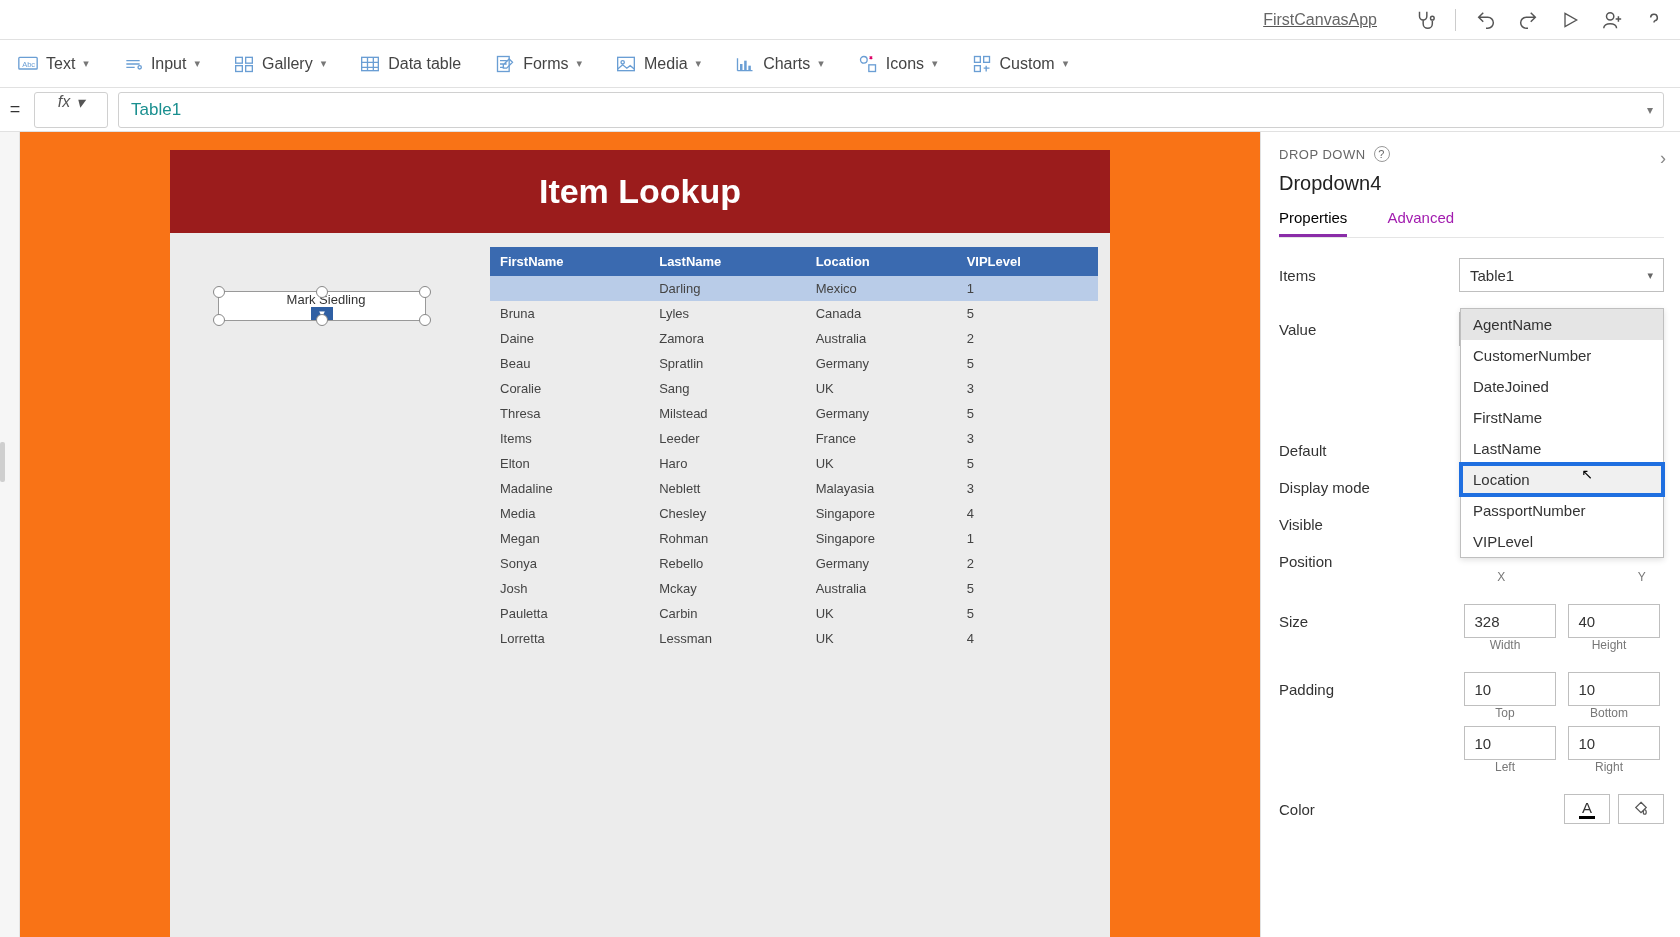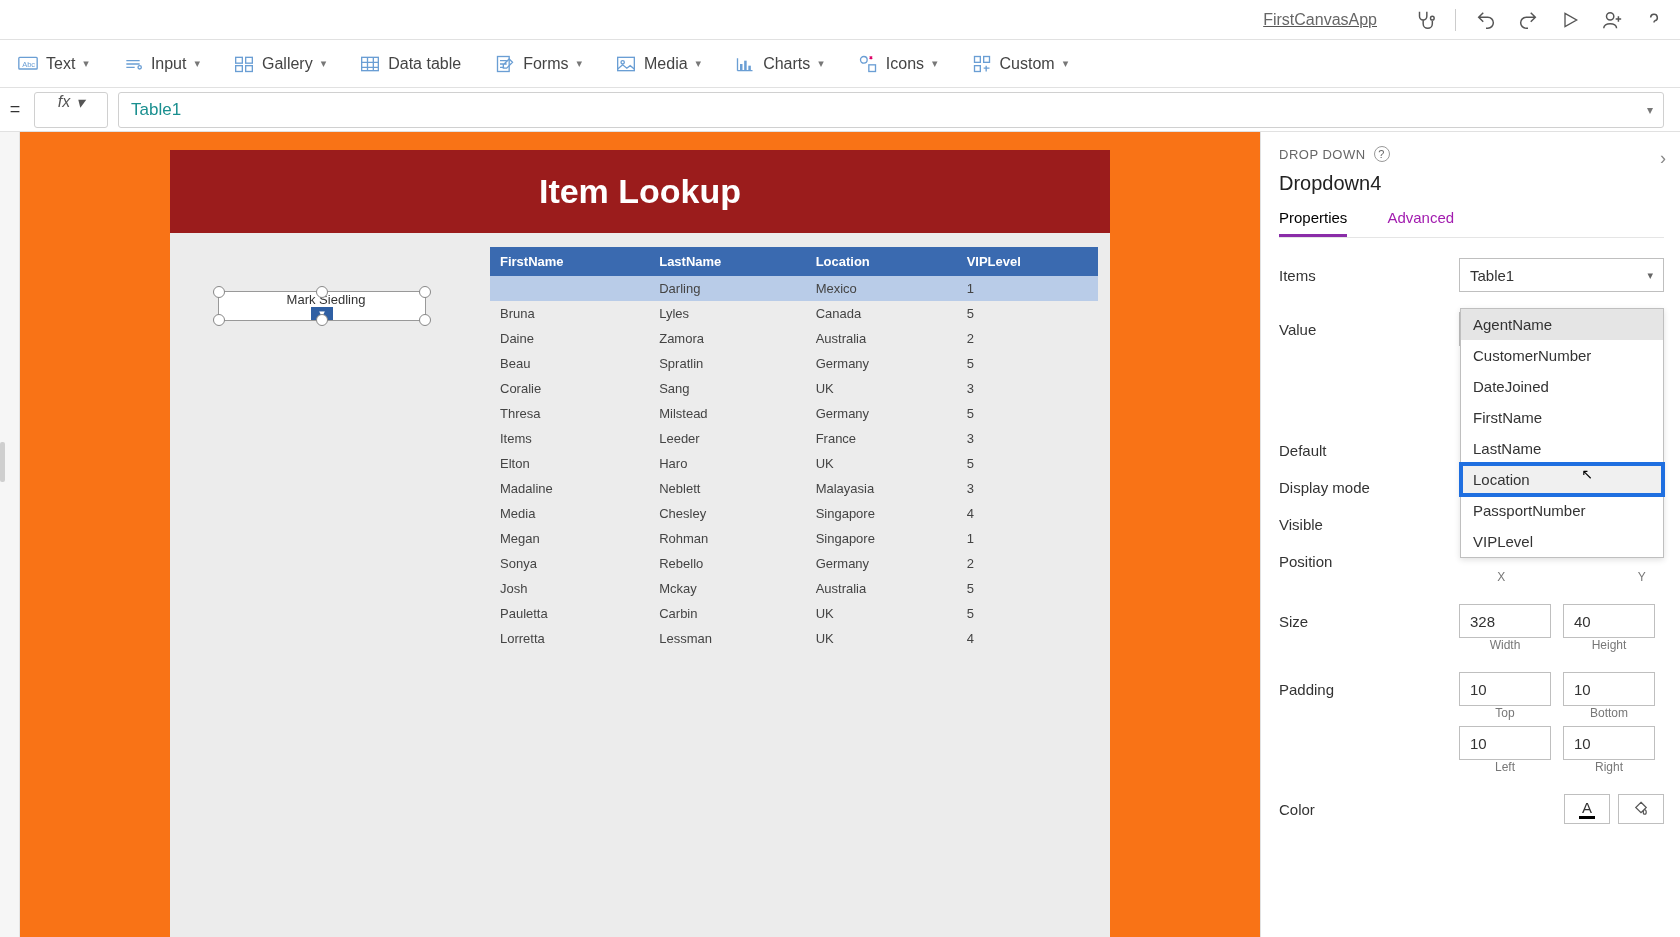--- a/index.html
+++ b/index.html
@@ -70,21 +70,21 @@
 .proprow .pcontrol { flex: 1; }
 .pselect { width: 100%; height: 34px; border: 1px solid #bfbfbf; background: #fff; display: flex; align-items: center; padding: 0 10px; justify-content: space-between; font-size: 15px; color: #333; cursor: pointer; }
 .pselect .chev { font-size: 11px; color: #666; }
 
 
 .ddlist { position: absolute; right: 16px; top: 176px; width: 204px; background: #fff; border: 1px solid #bfbfbf; z-index: 50; box-shadow: 0 2px 6px rgba(0,0,0,0.12); }
 .ddlist .opt { padding: 7px 12px; font-size: 15px; color: #333; cursor: pointer; position: relative; }
 .ddlist .opt.selected { background: #e5e5e5; }
 .ddlist .opt.hover { background: #f0f0f0; }
 .ddlist .opt.highlight { outline: 4px solid #1f6fe0; outline-offset: -2px; z-index: 2; }
-.sizegrid { display: flex; gap: 12px; }
+.sizegrid { display: flex; gap: 12px; justify-content: center; }
 .sizegrid .pinput { width: 92px; height: 34px; border: 1px solid #bfbfbf; padding: 0 10px; font-size: 15px; display: flex; align-items: center; }
 .sublabels { display: flex; gap: 12px; }
 .sublabels span { width: 92px; text-align: center; font-size: 12px; color: #777; }
 .colorbtn { width: 46px; height: 30px; border: 1px solid #bfbfbf; display: flex; align-items: center; justify-content: center; font-size: 15px; }
 .colorbtn .und { border-bottom: 3px solid #000; padding: 0 3px; }
 .fillbtn { width: 46px; height: 30px; border: 1px solid #bfbfbf; display: flex; align-items: center; justify-content: center; }
 
 svg { display: block; }
 </style>
 </head>

